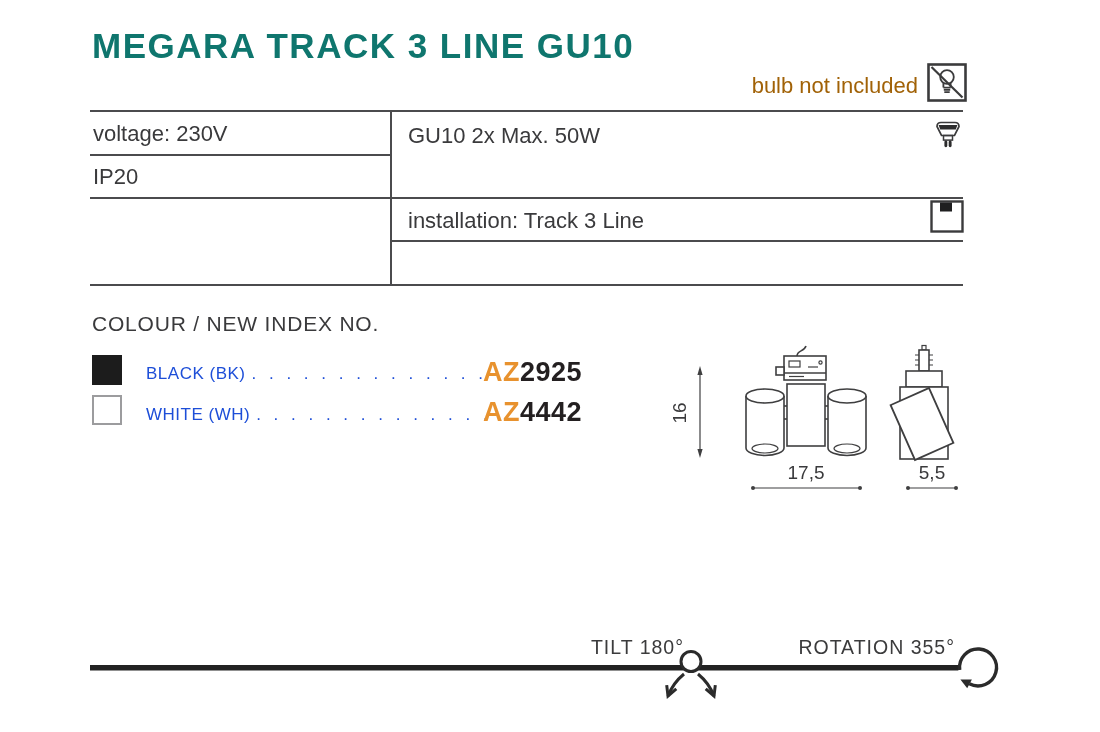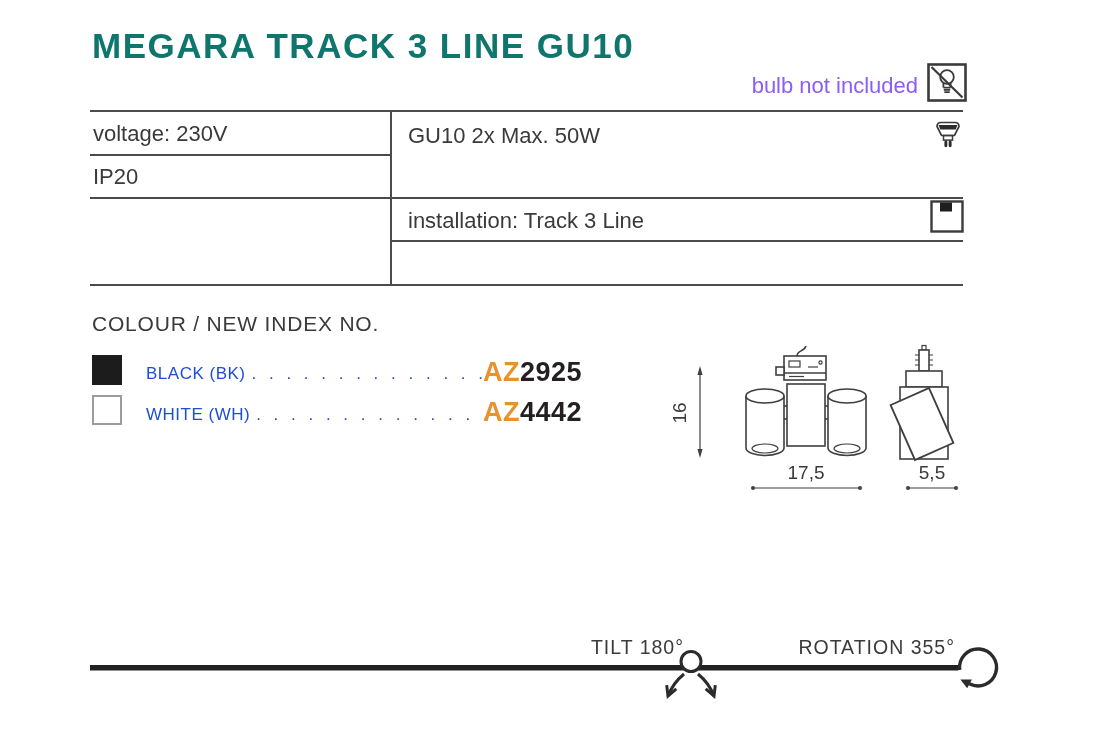--- a/index.html
+++ b/index.html
@@ -5,21 +5,21 @@
   html,body{margin:0;padding:0;}
   body{
     width:1100px;height:732px;background:#ffffff;position:relative;overflow:hidden;
     font-family:"Liberation Sans","DejaVu Sans",sans-serif;color:#3a3a3c;
   }
   .abs{position:absolute;}
   .hline{position:absolute;background:#4b4b4d;height:2px;}
   .vline{position:absolute;background:#4b4b4d;width:2px;}
 
   .title{left:92px;top:26px;font-size:35px;font-weight:bold;letter-spacing:1.5px;color:#0f766e;white-space:nowrap;}
-  .bulb-note{top:73px;right:182px;font-size:22px;color:#8b5cf6;white-space:nowrap;}
+  .bulb-note{top:73px;right:182px;font-size:22px;color:#a16207;white-space:nowrap;}
 
   .cell{font-size:22px;color:#3a3a3c;white-space:nowrap;}
 
   .colour-heading{left:92px;top:312px;font-size:21px;letter-spacing:0.8px;color:#3a3a3c;white-space:nowrap;text-align:right;}
   .swatch{position:absolute;width:30px;height:30px;box-sizing:border-box;}
   .swatch-black{background:#1c1c1c;}
   .swatch-white{background:#ffffff;border:2px solid #9c9c9e;}
   .opt-label{font-size:17px;letter-spacing:0.5px;color:#1d4ed8;white-space:nowrap;}
   .dots{letter-spacing:4px;margin-left:6px;}
   .code{font-size:27px;font-weight:bold;letter-spacing:0.5px;white-space:nowrap;color:#231f20;}

